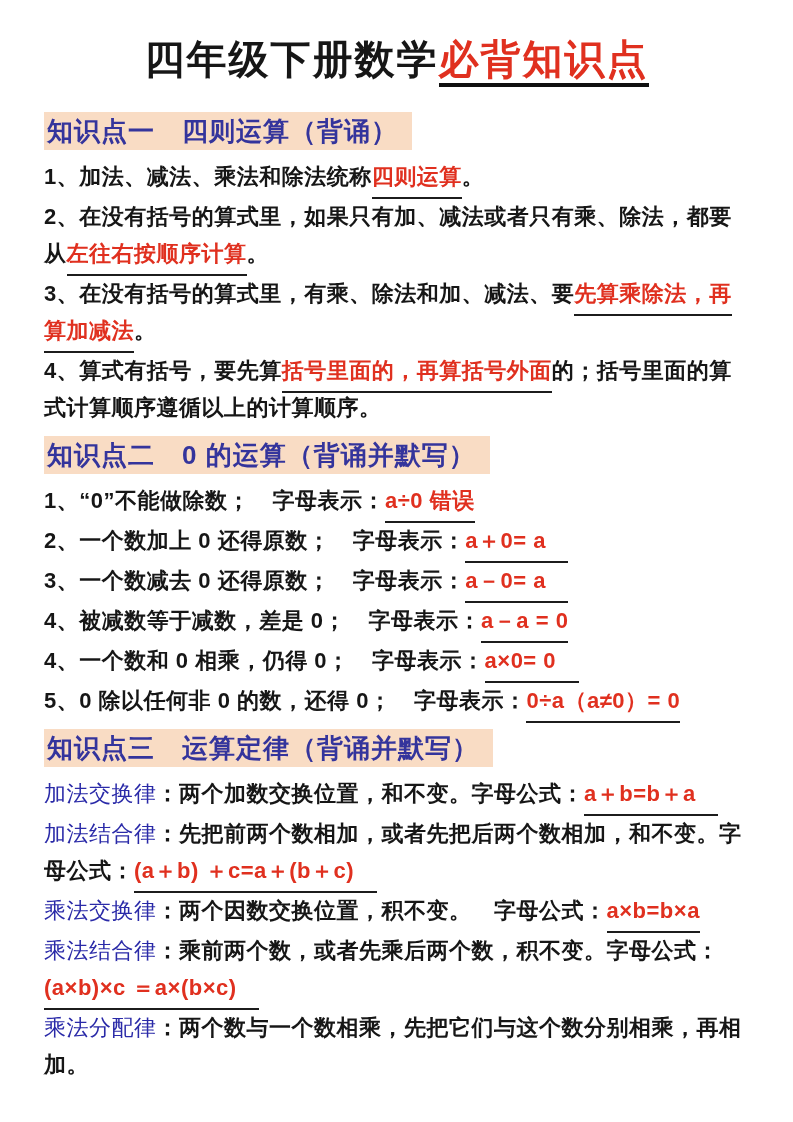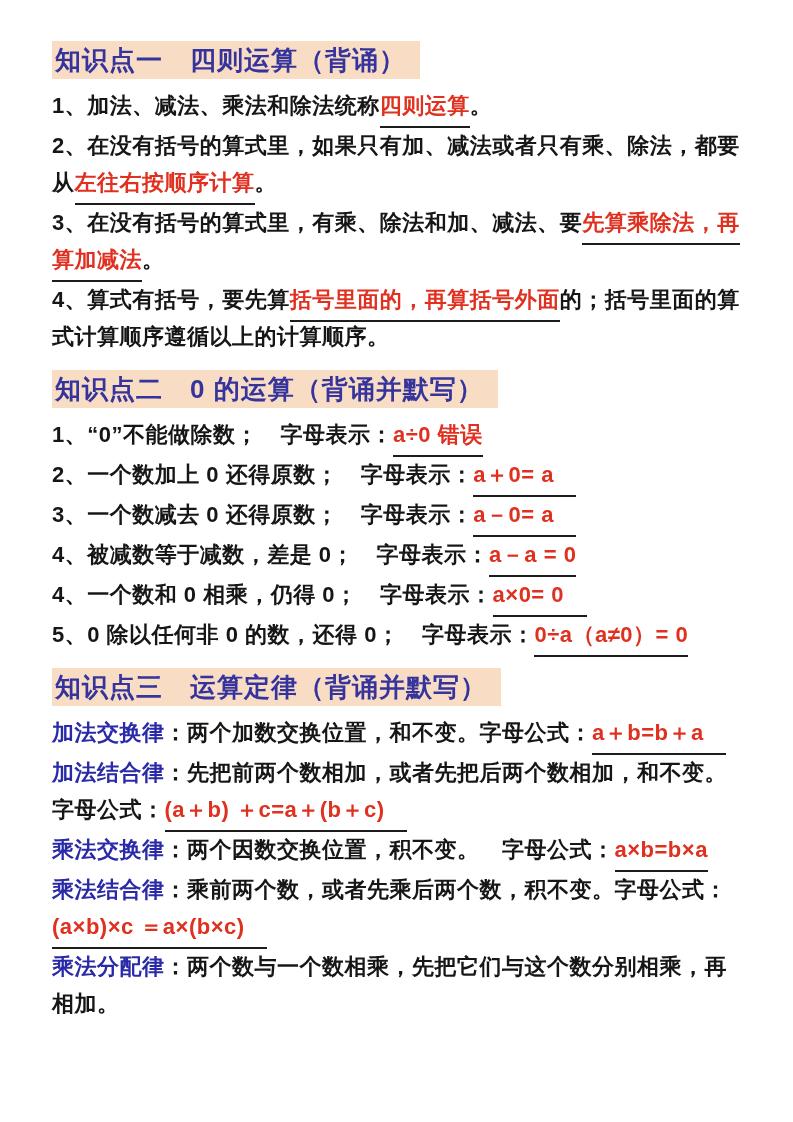--- a/index.html
+++ b/index.html
@@ -38,52 +38,55 @@
     background:var(--heading-bg);
     color:var(--heading-blue);
     font-weight:bold;
     font-size:26px;
     line-height:34px;
     padding:2px 14px 2px 3px;
     margin:7px 0 5px 0;
     letter-spacing:1px;
     white-space:nowrap;
   }
-  .section{margin:8px;}
+  .section{margin:0;}
   .para{
     font-size:22px;
     line-height:37px;
     font-weight:600;
     margin:3px 0;
     letter-spacing:0.5px;
   }
   .seg-n{color:var(--ink);text-align:center;}
   .seg-r{
     color:var(--red);
     border-bottom:2px solid var(--underline);
     padding-bottom:8px;
   }
   .seg-b{
     color:var(--law-blue);
-    font-weight:bold;
+    font-weight:normal;
   }
   .footer{
     position:absolute;
     left:0;right:0;
     bottom:44px;
     text-align:center;
     font-size:16px;
     letter-spacing:4px;
     color:#2a2a2a;
   }
 </style>
 </head>
 <body>
 
 <div class="page">
+  <h1 class="doc-title">
+    <span>四年级下册数学</span><span class="title-red">必背知识点</span>
+  </h1>
 
   <div id="content">
       <div class="section"><div class="section-heading">知识点一　四则运算（背诵）</div><p class="para"><span class="seg-n">1、加法、减法、乘法和除法统称</span><span class="seg-r">四则运算</span><span class="seg-n">。</span></p><p class="para"><span class="seg-n">2、在没有括号的算式里，如果只有加、减法或者只有乘、除法，都要从</span><span class="seg-r">左往右按顺序计算</span><span class="seg-n">。</span></p><p class="para"><span class="seg-n">3、在没有括号的算式里，有乘、除法和加、减法、要</span><span class="seg-r">先算乘除法，再算加减法</span><span class="seg-n">。</span></p><p class="para"><span class="seg-n">4、算式有括号，要先算</span><span class="seg-r">括号里面的，再算括号外面</span><span class="seg-n">的；括号里面的算式计算顺序遵循以上的计算顺序。</span></p></div>
       <div class="section"><div class="section-heading">知识点二　0 的运算（背诵并默写）</div><p class="para"><span class="seg-n">1、“0”不能做除数；　字母表示：</span><span class="seg-r">a÷0 错误</span></p><p class="para"><span class="seg-n">2、一个数加上 0 还得原数；　字母表示：</span><span class="seg-r">a＋0= a　</span></p><p class="para"><span class="seg-n">3、一个数减去 0 还得原数；　字母表示：</span><span class="seg-r">a－0= a　</span></p><p class="para"><span class="seg-n">4、被减数等于减数，差是 0；　字母表示：</span><span class="seg-r">a－a = 0</span></p><p class="para"><span class="seg-n">4、一个数和 0 相乘，仍得 0；　字母表示：</span><span class="seg-r">a×0= 0　</span></p><p class="para"><span class="seg-n">5、0 除以任何非 0 的数，还得 0；　字母表示：</span><span class="seg-r">0÷a（a≠0）= 0</span></p></div>
       <div class="section"><div class="section-heading">知识点三　运算定律（背诵并默写）</div><p class="para"><span class="seg-b">加法交换律</span><span class="seg-n">：两个加数交换位置，和不变。字母公式：</span><span class="seg-r">a＋b=b＋a　</span></p><p class="para"><span class="seg-b">加法结合律</span><span class="seg-n">：先把前两个数相加，或者先把后两个数相加，和不变。字母公式：</span><span class="seg-r">(a＋b) ＋c=a＋(b＋c)　</span></p><p class="para"><span class="seg-b">乘法交换律</span><span class="seg-n">：两个因数交换位置，积不变。　字母公式：</span><span class="seg-r">a×b=b×a</span></p><p class="para"><span class="seg-b">乘法结合律</span><span class="seg-n">：乘前两个数，或者先乘后两个数，积不变。字母公式：</span><span class="seg-r">(a×b)×c ＝a×(b×c)　</span></p><p class="para"><span class="seg-b">乘法分配律</span><span class="seg-n">：两个数与一个数相乘，先把它们与这个数分别相乘，再相加。</span></p></div>
     </div>
 
 </div>
 
 </body></html>

